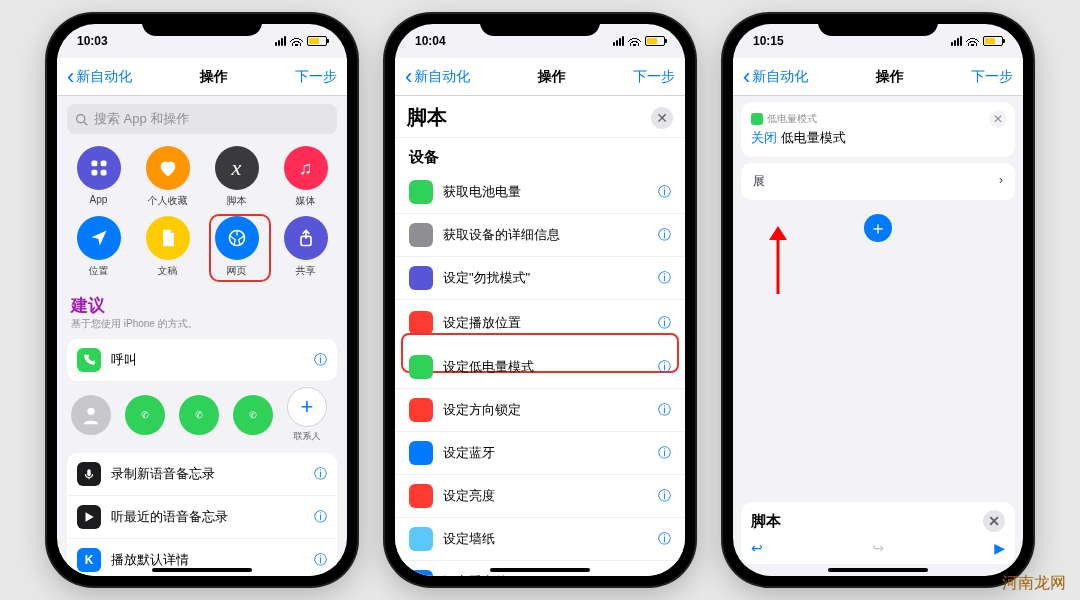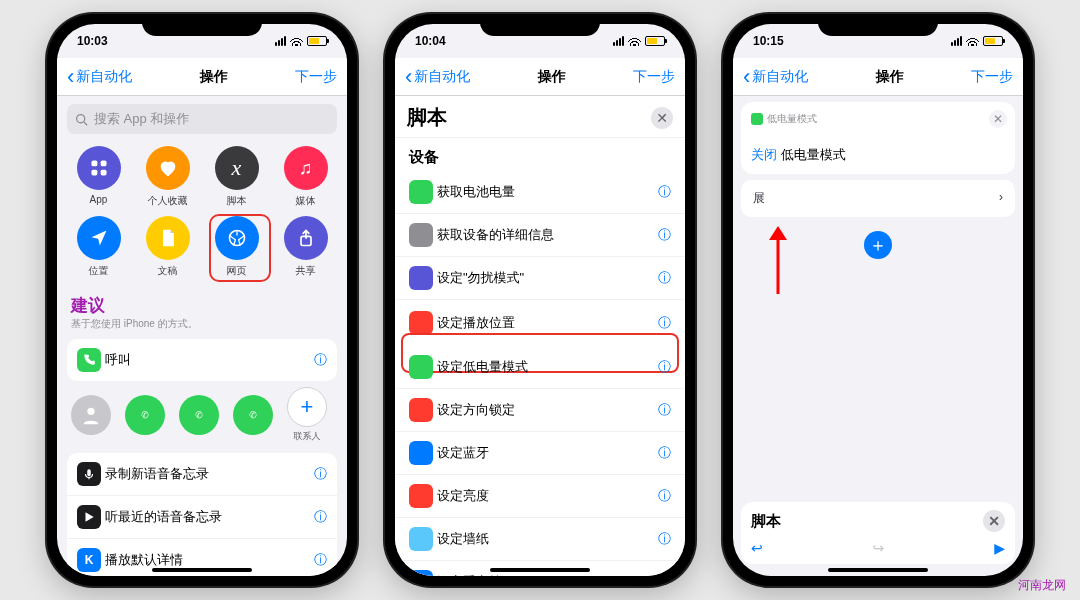--- a/index.html
+++ b/index.html
@@ -30,43 +30,43 @@
   .scroll { padding:8px 10px; }
   .search { background:#e4e4e9; border-radius:8px; height:30px; display:flex; align-items:center; padding:0 8px; gap:6px; color:#8e8e93; font-size:13px; margin-bottom:12px; }
   .search svg { width:13px; height:13px; }
   .cat-grid { display:grid; grid-template-columns:repeat(4,1fr); gap:8px 6px; margin-bottom:14px; }
   .cat { display:flex; flex-direction:column; align-items:center; gap:4px; font-size:10px; color:#3c3c43; }
   .cat-ico { width:44px; height:44px; border-radius:22px; display:flex; align-items:center; justify-content:center; color:#fff; }
   .hl-red { position:absolute; border:2px solid #e8332a; border-radius:10px; pointer-events:none; }
   .sec-title { font-size:17px; font-weight:700; color:#a21caf; padding:2px 4px 0; }
   .sec-sub { font-size:10px; color:#8e8e93; padding:0 4px 8px; }
   .row-card { background:#fff; border-radius:10px; overflow:hidden; }
-  .row { display:flex; align-items:center; gap:4px; padding:9px 10px; font-size:13px; color:#000; position:relative; }
+  .row { display:flex; align-items:center; gap:10px; padding:9px 10px; font-size:13px; color:#000; position:relative; }
   .row + .row { border-top:1px solid #efeff4; }
   .row .info { margin-left:auto; color:#007aff; }
   .app-ico { width:24px; height:24px; border-radius:6px; display:flex; align-items:center; justify-content:center; color:#fff; font-size:12px; flex-shrink:0; }
   .scripts-hdr { display:flex; align-items:center; justify-content:space-between; padding:8px 12px 6px; }
   .scripts-hdr h2 { font-size:20px; font-weight:700; }
   .close-x { width:22px; height:22px; border-radius:11px; background:#e4e4e9; color:#636366; display:flex; align-items:center; justify-content:center; font-size:14px; }
   .dev-title { font-size:15px; font-weight:600; padding:10px 14px 4px; }
   .action-card { background:#fff; border-radius:12px; margin:6px 8px; padding:10px 10px; font-size:12px; position:relative; }
   .action-card .mini { color:#8e8e93; font-size:10px; display:flex; align-items:center; gap:4px; }
   .action-card .mini .sq { width:12px; height:12px; background:#30d158; border-radius:3px; }
-  .action-card .line { margin-top:20px; font-size:13px; }
+  .action-card .line { margin-top:3px; font-size:13px; }
   .action-card .kw { color:#007aff; font-weight:500; }
   .action-card .del { position:absolute; right:8px; top:8px; width:18px; height:18px; border-radius:9px; background:#f2f2f7; color:#8e8e93; display:flex; align-items:center; justify-content:center; font-size:12px; }
   .expand { background:#fff; border-radius:10px; margin:4px 8px 0; padding:10px 12px; font-size:12px; color:#3c3c43; display:flex; justify-content:space-between; }
   .plus-btn { width:28px; height:28px; border-radius:14px; background:#007aff; color:#fff; display:flex; align-items:center; justify-content:center; font-size:18px; margin:14px auto; }
   .arrow-red { position:absolute; color:#ff0000; font-size:36px; font-weight:bold; }
   .home-ind { position:absolute; bottom:4px; left:50%; transform:translateX(-50%); width:100px; height:4px; background:#000; border-radius:2px; }
   .footer-bar { position:absolute; left:8px; right:8px; bottom:12px; background:#fff; border-radius:12px; padding:8px 10px; }
   .footer-bar .ttl { display:flex; justify-content:space-between; align-items:center; font-size:15px; font-weight:600; }
   .footer-bar .tools { display:flex; justify-content:space-between; margin-top:8px; color:#007aff; font-size:14px; }
   .footer-bar .tools span:nth-child(2){ color:#c7c7cc; }
-  .watermark { position:absolute; right:14px; bottom:6px; font-size:12px; color:#a21caf; z-index:60;margin-top:46px; }
+  .watermark { position:absolute; right:14px; bottom:6px; font-size:16px; color:#a16207; z-index:60;margin-top:46px; }
   .contacts { display:flex; gap:14px; padding:6px 4px 10px; align-items:center; }
   .contact { display:flex; flex-direction:column; align-items:center; gap:3px; font-size:9px; color:#636366; }
   .bubble { width:40px; height:40px; border-radius:20px; display:flex; align-items:center; justify-content:center; color:#fff; }
   svg { display:block; }
 </style>
 </head>
 <body>
 
 <div class="stage">
 

